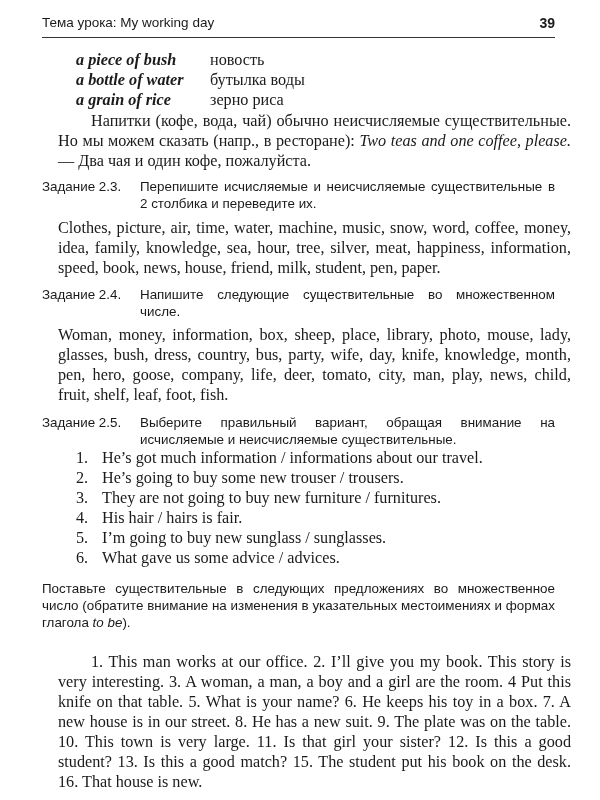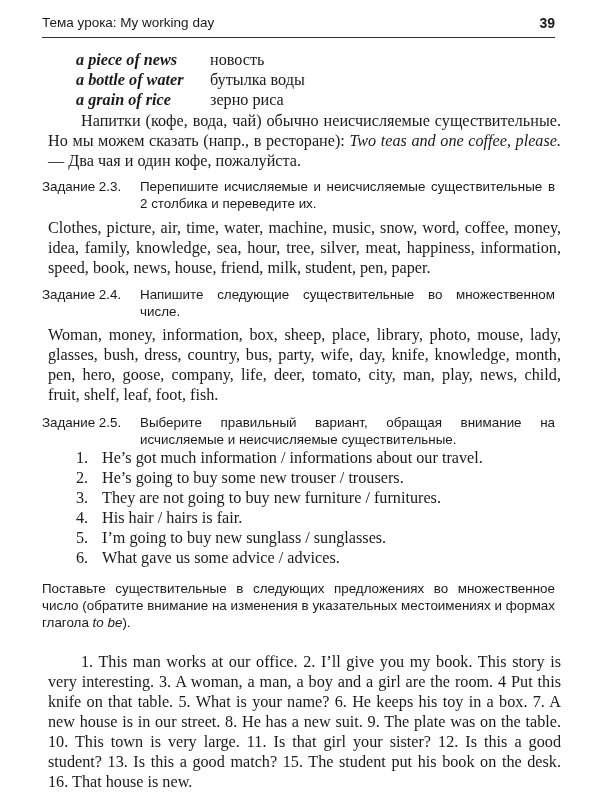--- a/index.html
+++ b/index.html
@@ -12,21 +12,21 @@
     font-family: "Liberation Sans", sans-serif; font-size: 13.5px;
     display: flex; justify-content: space-between; align-items: flex-start; gap: 28px;
   }
   .header .pnum { font-weight: bold; font-size: 14px; }
   .serif { font-family: "Liberation Serif", serif; font-size: 16.2px; line-height: 20px; }
   .sans { font-family: "Liberation Sans", sans-serif; font-size: 13.4px; line-height: 17px; }
   .phr { position: absolute; left: 0; top: 50px; }
   .phr-row { display: flex; height: 20px; }
   .phr-en { width: 134px; padding-left: 34px; box-sizing: content-box; font-style: italic; font-weight: bold; white-space: nowrap; }
   .phr-ru { white-space: nowrap; }
-  .block { position: absolute; left: 6px; width: 513px; text-align: justify; }
+  .block { position: absolute; left: 16px; width: 513px; text-align: justify; }
   .indent { text-indent: 33px; }
   .task { position: absolute; left: 0; width: 513px; display: flex; }
   .task-num { width: 98px; flex: 0 0 98px; white-space: nowrap; }
   .task-text { flex: 1; text-align: justify; }
   .list { position: absolute; left: 34px; }
   .list-item { display: flex; height: 20px; white-space: nowrap; }
   .list-num { width: 26px; }
   i { font-style: italic; }
 </style>
 </head>
@@ -34,21 +34,21 @@
 
 <div class="page">
 
   <div class="header">
     <span>Тема урока: My working day</span>
     <span class="pnum">39</span>
   </div>
 
   <div class="phr serif">
     <div class="phr-row">
-      <span class="phr-en">a piece of news</span>
+      <span class="phr-en">a piece of bush</span>
       <span class="phr-ru">новость</span>
     </div>
     <div class="phr-row">
       <span class="phr-en">a bottle of water</span>
       <span class="phr-ru">бутылка воды</span>
     </div>
     <div class="phr-row">
       <span class="phr-en">a grain of rice</span>
       <span class="phr-ru">зерно риса</span>
     </div>

